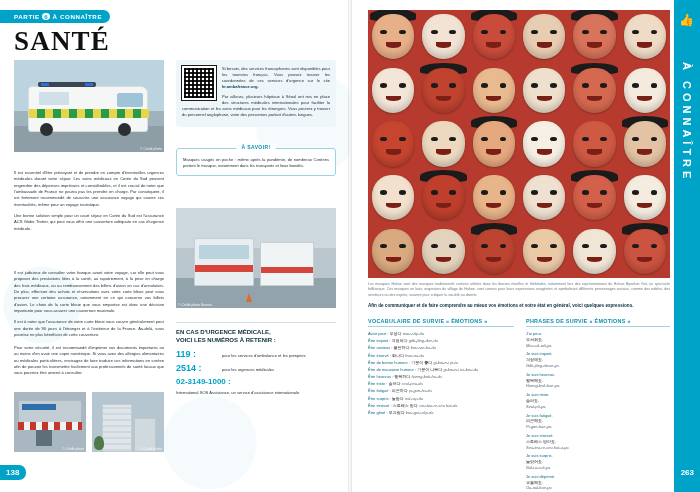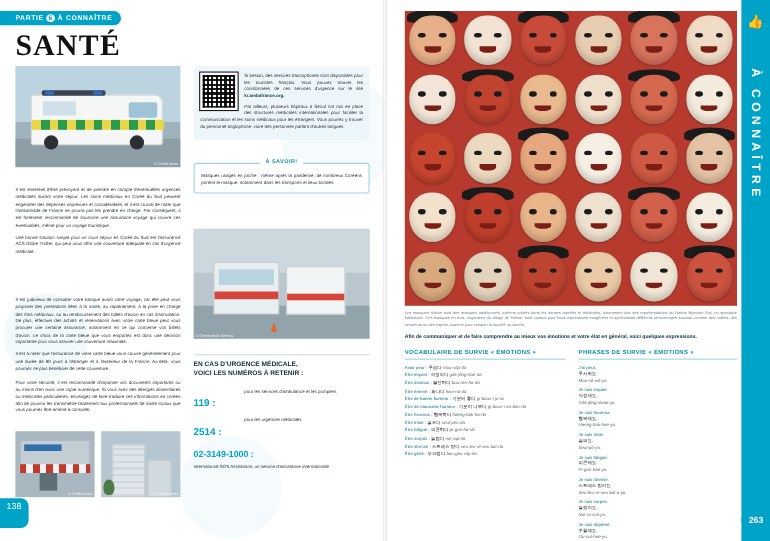--- a/index.html
+++ b/index.html
@@ -118,40 +118,40 @@
   #metro .train2:after{ content:""; position:absolute; left:0; right:0; top:24px; height:6px; background:#d6453c; }
   #metro .cone { position:absolute; bottom:6px; left:70px; width:6px; height:9px; background:#e06a2a; clip-path:polygon(50% 0,100% 100%,0 100%); }
 
   .urgence {
     position:absolute; left:176px; top:322px; width:160px; height:128px;
     border-top:1px solid #d3dde2;
     padding-top:6px;
   }
   .urgence h3 { margin:0 0 5px 0; font-size:6px; color:#0b2d3d; line-height:1.3; font-weight:bold; }
   .numline { display:flex; align-items:flex-start; margin-bottom:5px; }
-  .numline .n { color:#00a3c8; font-weight:bold; font-size:9px; line-height:1; min-width:46px;margin-top:12px; }
+  .numline .n { color:#00a3c8; font-weight:bold; font-size:9px; line-height:1; min-width:46px; }
   .numline .n.small { font-size:8px; }
   .numline .d { font-size:4.1px; color:#1d2a33; line-height:1.4; padding-top:3px; }
 
   #shops { left:14px; top:392px; width:72px; height:60px; background:#a9b8c0; }
   #shops .fac { position:absolute; left:4px; top:8px; right:4px; height:30px; background:#c3ced4; border:1px solid #aeb9bf; }
   #shops .awn { position:absolute; left:4px; top:30px; right:4px; height:8px; background:repeating-linear-gradient(90deg,#c0392b 0 6px,#f2f2f2 6px 12px); }
   #shops .door { position:absolute; left:22px; bottom:6px; width:16px; height:16px; background:#5f6f78; }
   #shops .sign { position:absolute; left:8px; top:12px; width:34px; height:6px; background:#2f6ea8; }
 
   #hospital { left:92px; top:392px; width:72px; height:60px; background:#b6c6d0; }
   #hospital .bld { position:absolute; left:10px; bottom:0; width:30px; height:48px; background:#dfe6ea; border:1px solid #c3ccd1;
     background-image:repeating-linear-gradient(0deg,#cfd8dd 0 2px,transparent 2px 6px); }
   #hospital .bld2 { position:absolute; right:8px; bottom:0; width:22px; height:34px; background:#cfd9de; border:1px solid #bdc7cc; }
   #hospital .tree { position:absolute; left:2px; bottom:2px; width:10px; height:14px; background:#4e7a4a; border-radius:50% 50% 40% 40%; }
 
   .pagenum-left {
     position:absolute; left:0; bottom:12px;
-    background:#00a3c8; color:#fff; font-size:8px; font-weight:normal;
-    padding:3px 7px 15px 6px; border-radius:0 7px 7px 0;
+    background:#00a3c8; color:#fff; font-size:8px; font-weight:bold;
+    padding:3px 7px 3px 6px; border-radius:0 7px 7px 0;
   }
 
   
   .sidetab {
     position:absolute; right:0; top:0; width:26px; height:492px;
     background:#00a3c8;
   }
   .sidetab .vert {
     position:absolute; top:62px; left:50%; transform:translateX(-50%) ;
     writing-mode:vertical-rl;

